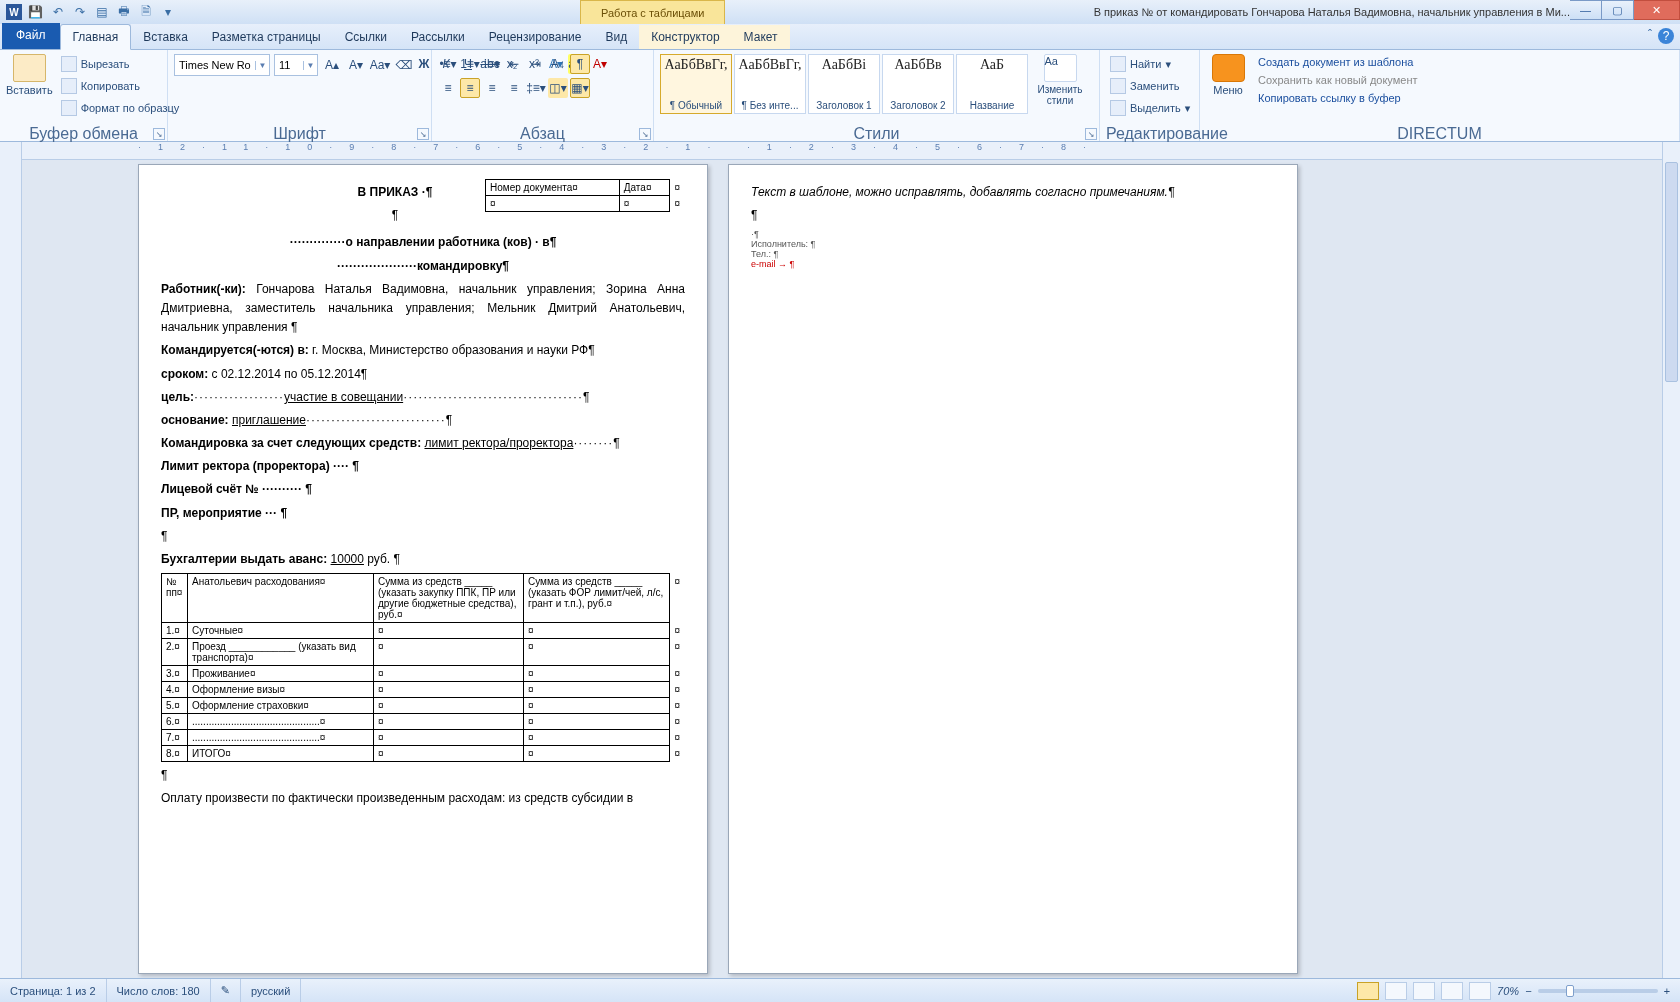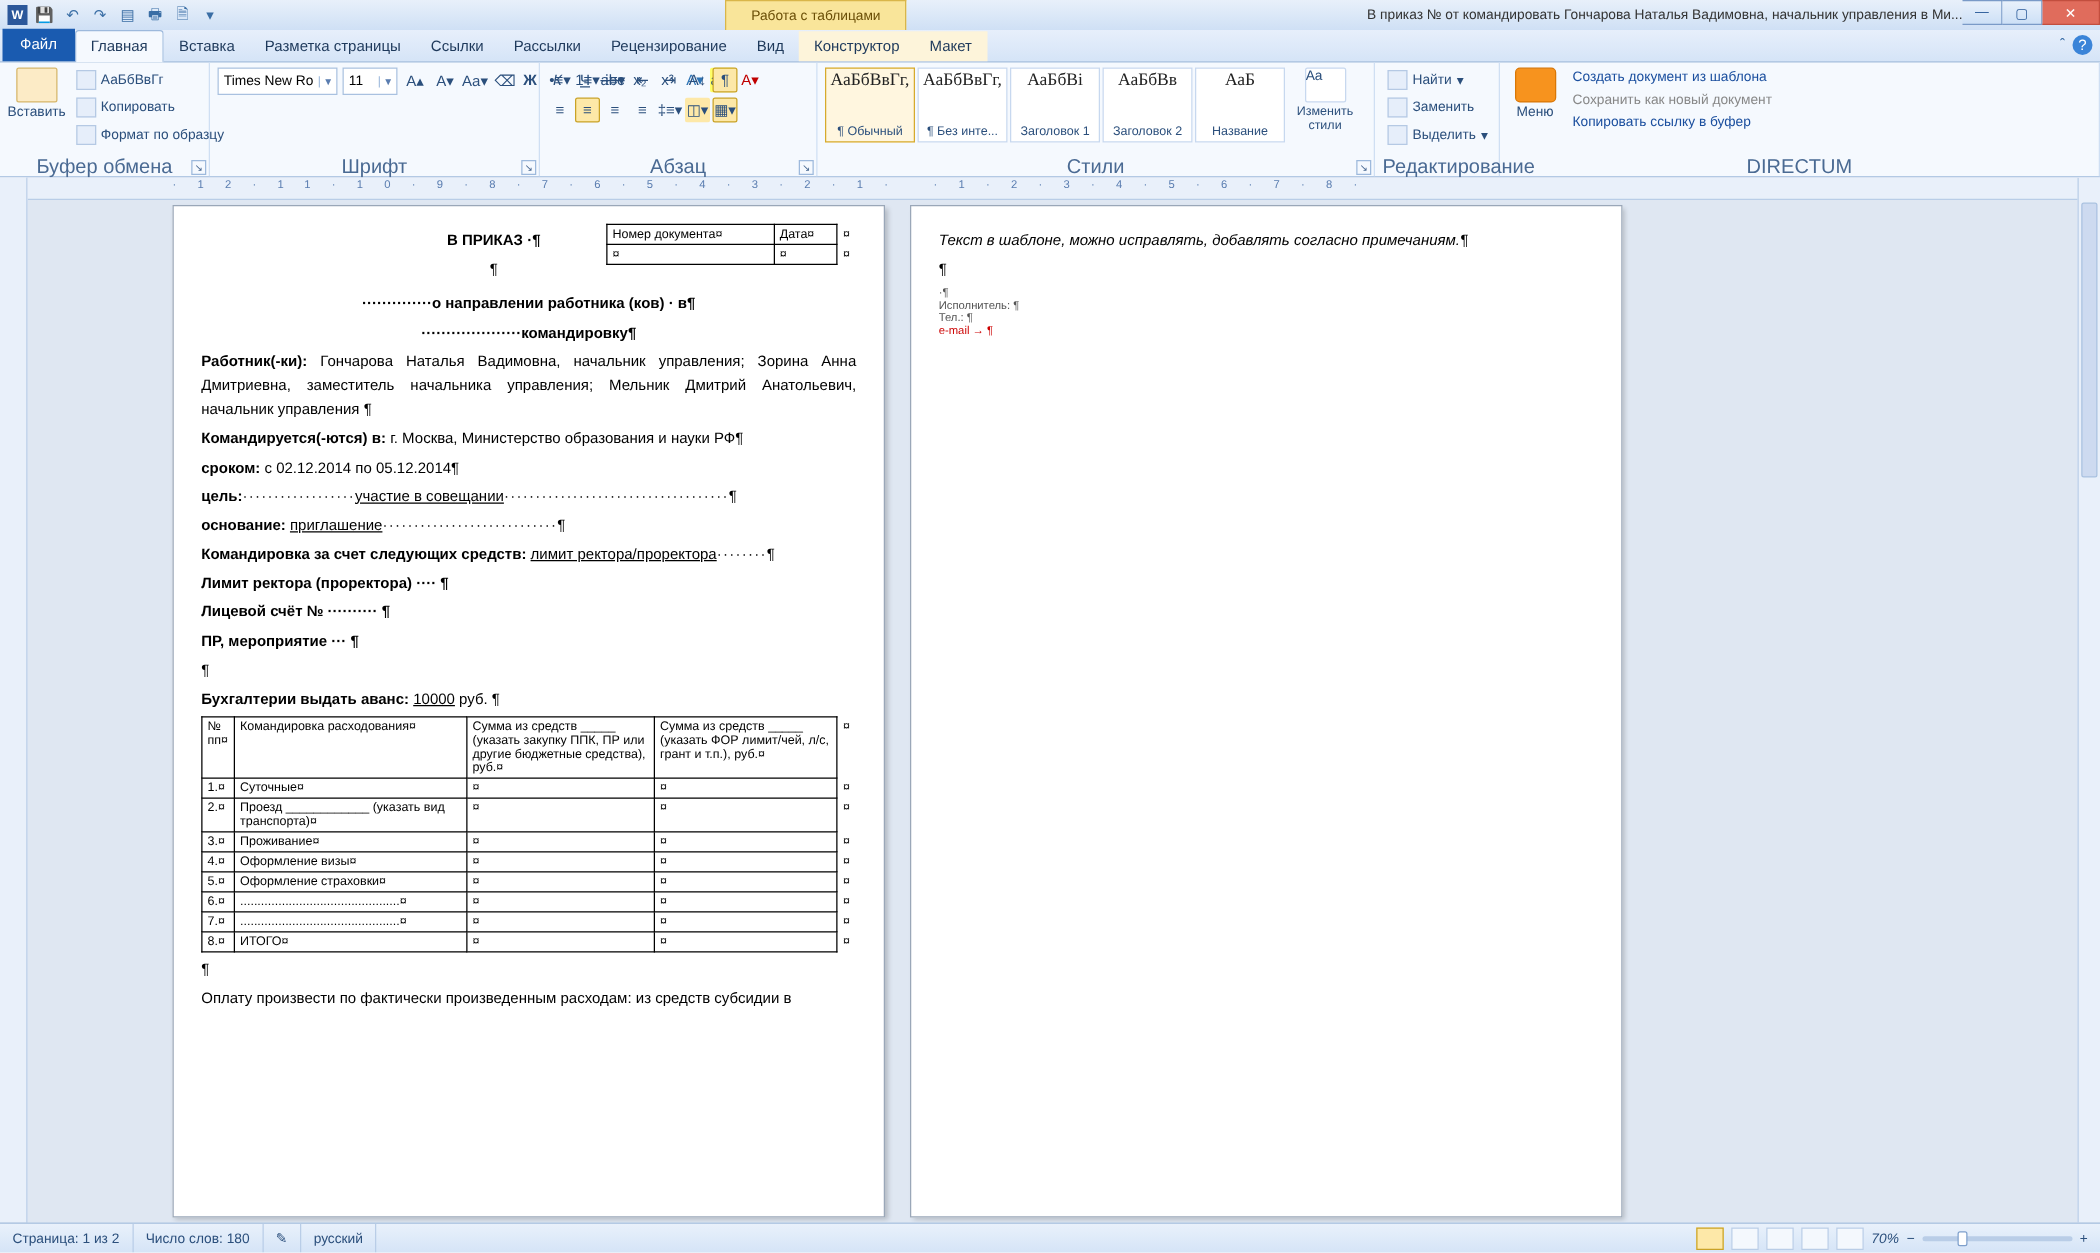--- a/index.html
+++ b/index.html
@@ -116,21 +116,21 @@
 
   <div class="group" style="width:168px">
     <div class="body">
       <div class="bigbtn">
         <div class="ic"></div>
         <span>Вставить</span>
       </div>
       <div class="smallrow">
         <div class="smallbtn">
             <span class="ic"></span>
-            <span>АаБбВвГг</span>
+            <span>Вырезать</span>
           </div>
         <div class="smallbtn">
             <span class="ic"></span>
             <span>Копировать</span>
           </div>
         <div class="smallbtn">
             <span class="ic"></span>
             <span>Формат по образцу</span>
           </div>
       </div>
@@ -303,21 +303,21 @@
         <div class="para"><span class="b">Командировка за счет следующих средств:</span> <span style="text-decoration:underline">лимит ректора/проректора</span><span class="dots">········</span>¶</div>
         <div class="para b">Лимит ректора (проректора) ···· ¶</div>
         <div class="para b">Лицевой счёт № ·········· ¶</div>
         <div class="para b">ПР, мероприятие ··· ¶</div>
         <div class="para">¶</div>
         <div class="para"><span class="b">Бухгалтерии выдать аванс:</span> <span style="text-decoration:underline">10000</span><span> руб. ¶</span></div>
         <table class="tbl" style="font-family:Tahoma;font-size:10px;margin-top:4px">
           <tbody>
               <tr>
             <td style="width:26px">№ пп¤</td>
-            <td style="width:186px">Командировка расходования¤</td>
+            <td style="width:186px">Анатольевич расходования¤</td>
             <td style="width:150px">Сумма из средств _____ (указать закупку ППК, ПР или другие бюджетные средства), руб.¤</td>
             <td>Сумма из средств _____ (указать ФОР лимит/чей, л/с, грант и т.п.), руб.¤</td>
             <td style="border:none;width:8px">¤</td>
           </tr>
           </tbody>
             <tbody id="expense-rows">
               <tr>
                 <td>1.¤</td>
                 <td>Суточные¤</td>
                 <td>¤</td>

